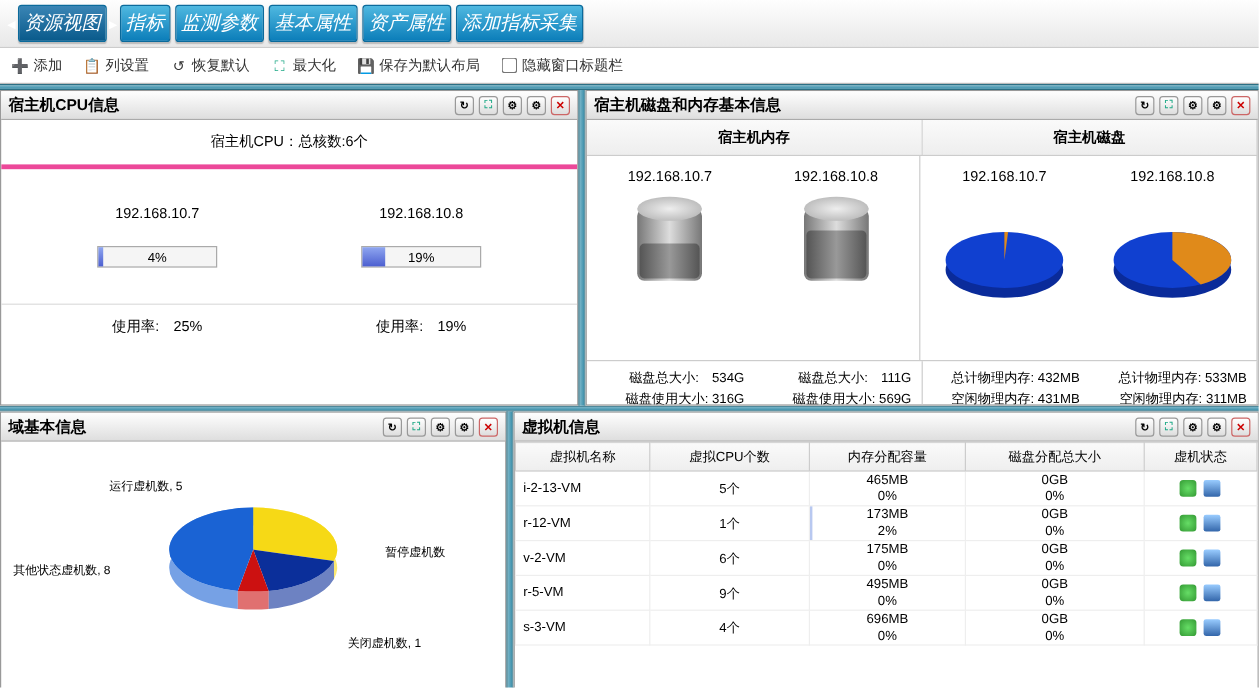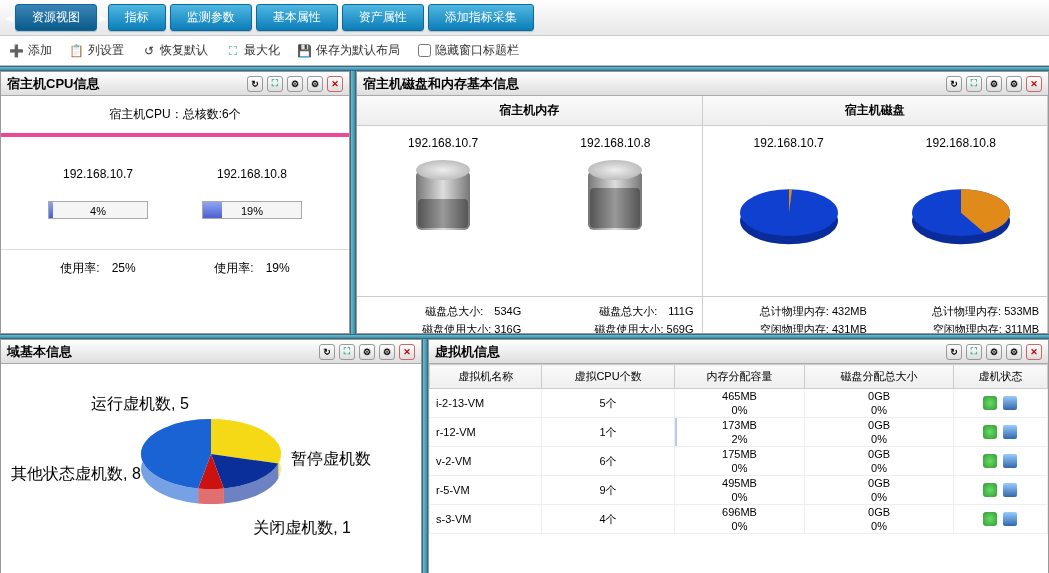--- a/index.html
+++ b/index.html
@@ -1,19 +1,19 @@
 <!DOCTYPE html>
 <html><head>
 <meta charset="utf-8">
 <style>
 * { box-sizing: border-box; margin: 0; padding: 0; }
 body { font-family: "Microsoft YaHei", Arial, sans-serif; font-size: 12px; background: #fff; width: 1049px; height: 573px; overflow: hidden; }
 
 .topbar { display: flex; gap: 4px; padding: 4px 8px; background: linear-gradient(#fefefe,#e8e8e8); border-bottom: 1px solid #ccc; align-items: center; }
-.nav-btn { background: linear-gradient(#4fb8e0,#0b7db9); color: #fff; border: 1px solid #0b6a9b; border-radius: 3px; padding: 4px 16px; font-size: 12px; cursor: pointer; box-shadow: 0 1px 1px rgba(0,0,0,.2); }
+.nav-btn { background: linear-gradient(#4fb8e0,#0b7db9); color: #fff; border: 1px solid #0b6a9b; border-radius: 3px; padding: 4px 4px; font-size: 16px; cursor: pointer; box-shadow: 0 1px 1px rgba(0,0,0,.2); font-style: italic; }
 .nav-btn.active { background: linear-gradient(#3a85b5,#095a8b); }
 .tri { color: #fff; font-size: 9px; margin: 0 -2px; }
 
 .toolbar2 { display: flex; gap: 18px; padding: 6px 10px; background: #fff; border-bottom: 1px solid #bbb; align-items: center; }
 .toolbar2 .item { display: flex; align-items: center; gap: 4px; cursor: pointer; color: #333; }
 .tb-icon { width: 14px; height: 14px; display: inline-flex; align-items: center; justify-content: center; }
 
 .splitter-h { height: 5px; background: linear-gradient(#7bb6c9,#3a8ea9); border-top: 1px solid #2b6f84; border-bottom: 1px solid #2b6f84; }
 .splitter-v { width: 6px; background: linear-gradient(90deg,#7bb6c9,#3a8ea9); border-left: 1px solid #2b6f84; border-right: 1px solid #2b6f84; }
 
@@ -45,21 +45,21 @@
 .cyl-body { position: absolute; top: 10px; bottom: 10px; left: 8px; right: 8px; background: linear-gradient(90deg,#777,#ddd,#777); border-radius: 6px; }
 .cyl-top { position: absolute; top: 0; left: 8px; right: 8px; height: 20px; background: radial-gradient(ellipse,#eee,#aaa); border-radius: 50%; }
 .cyl-liquid { position: absolute; left: 10px; right: 10px; bottom: 12px; background: linear-gradient(90deg,#555,#999,#555); border-radius: 4px; }
 .pie { width: 140px; height: 70px; margin: 20px auto 10px; }
 
 .disk-stats { display: flex; border-top: 1px solid #ccc; font-size: 11px; }
 .disk-stats-half { flex: 1; border-right: 1px solid #ccc; display: flex; }
 .disk-stats-cell { flex: 1; padding: 6px 8px; text-align: right; line-height: 1.6; }
 
 .pie3d { position: relative; width: 200px; height: 140px; margin: 30px auto 0; }
-.pie-label { position: absolute; font-size: 16px; white-space: nowrap; }
+.pie-label { position: absolute; font-size: 10px; white-space: nowrap; }
 
 .vm-table { width: 100%; border-collapse: collapse; font-size: 11px; }
 .vm-table th { background: linear-gradient(#fafafa,#eee); border: 1px solid #ccc; padding: 4px 6px; font-weight: normal; }
 .vm-table td { border: 1px solid #eee; padding: 3px 6px; text-align: center; }
 .vm-table td:first-child { text-align: left; }
 .prog-cell { position: relative; padding: 0 !important; height: 28px; }
 .prog-bar { position: absolute; left: 0; top: 0; height: 100%; background: #b8c8f0; }
 .prog-txt { position: relative; line-height: 14px; }
 .status-icons { display: flex; gap: 6px; justify-content: center; }
 .st-ico { width: 14px; height: 14px; display:inline-block; }
@@ -101,21 +101,21 @@
       <span>保存为默认布局</span>
     </div>
   <div class="item">
       <input type="checkbox" style="">
       <span>隐藏窗口标题栏</span>
     </div>
 </div>
 <div class="splitter-h"></div>
 
 <div class="row" style="height:263px">
-  <div class="panel" style="width:350px">
+  <div class="panel" style="width:482px">
     <div class="panel-hdr">
       <span>宿主机CPU信息</span>
       <div class="panel-hdr-spacer"></div>
       <div class="hdr-btns">
         <div class="hdr-btn">↻</div>
         <div class="hdr-btn" style="color:#2a8">⛶</div>
         <div class="hdr-btn">⚙</div>
         <div class="hdr-btn">⚙</div>
         <div class="hdr-btn close">✕</div>
       </div>

